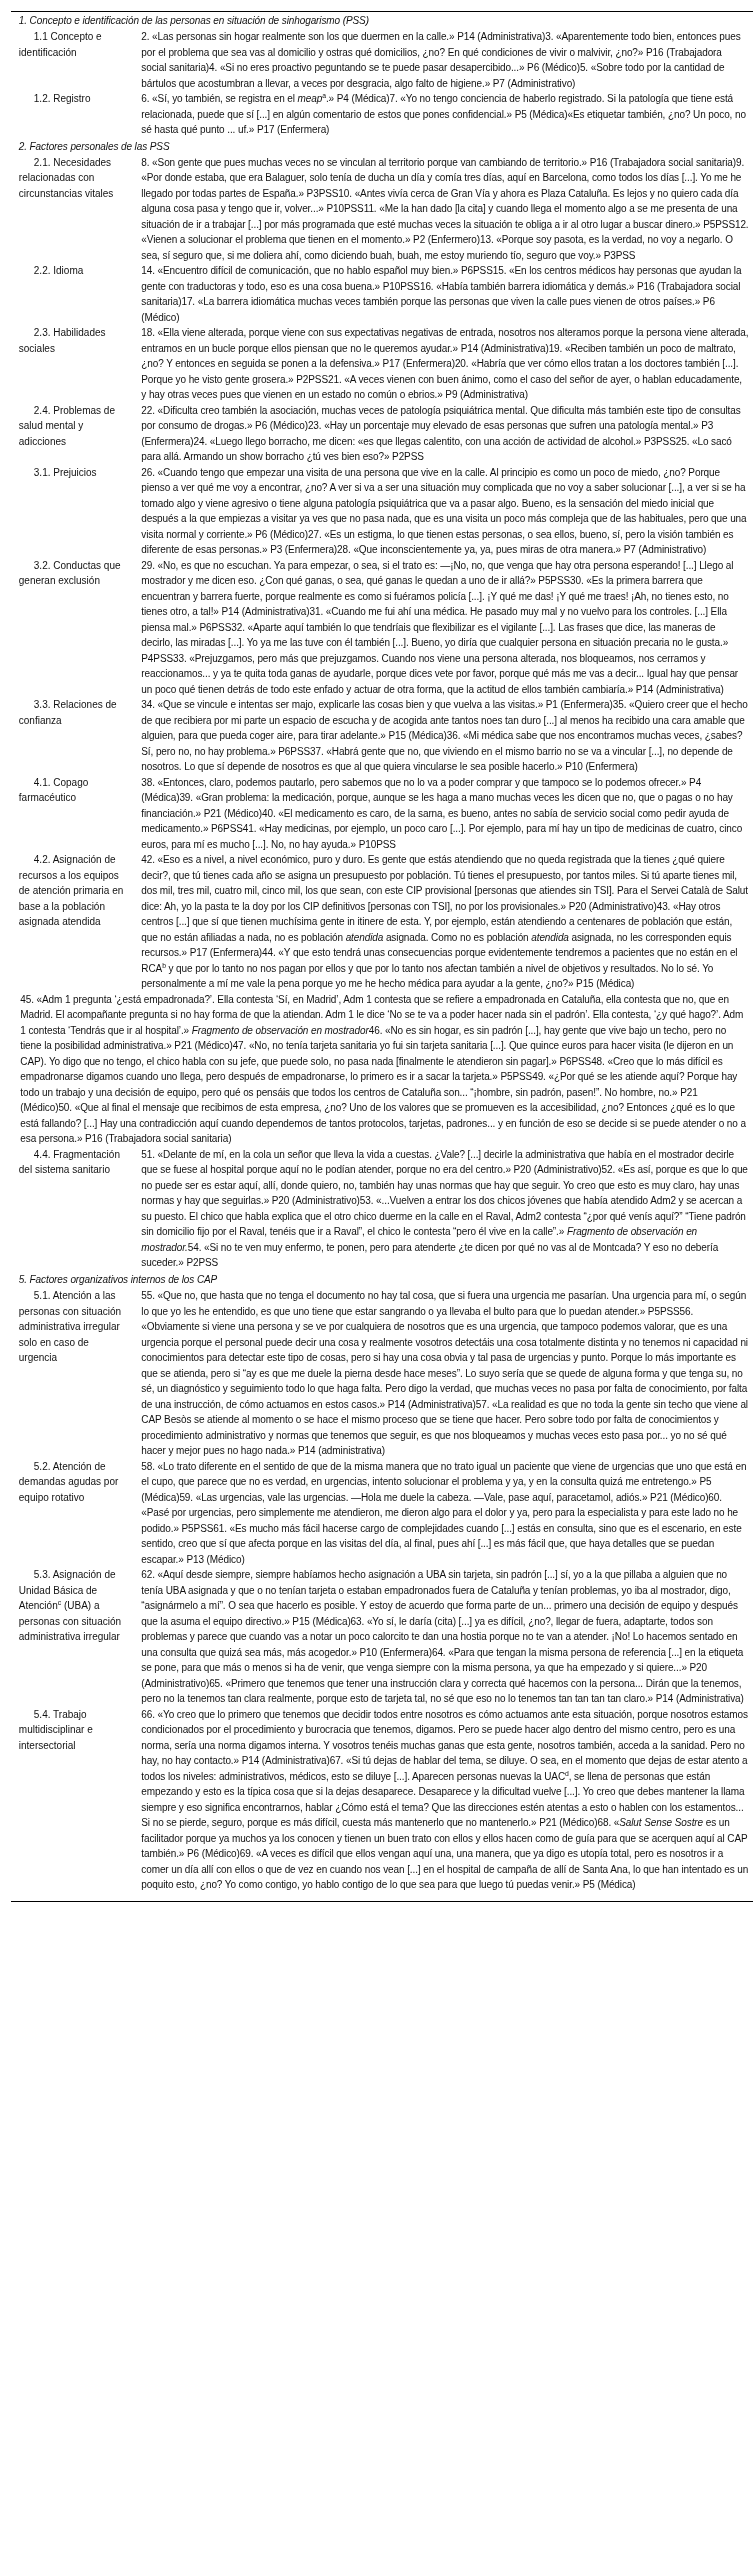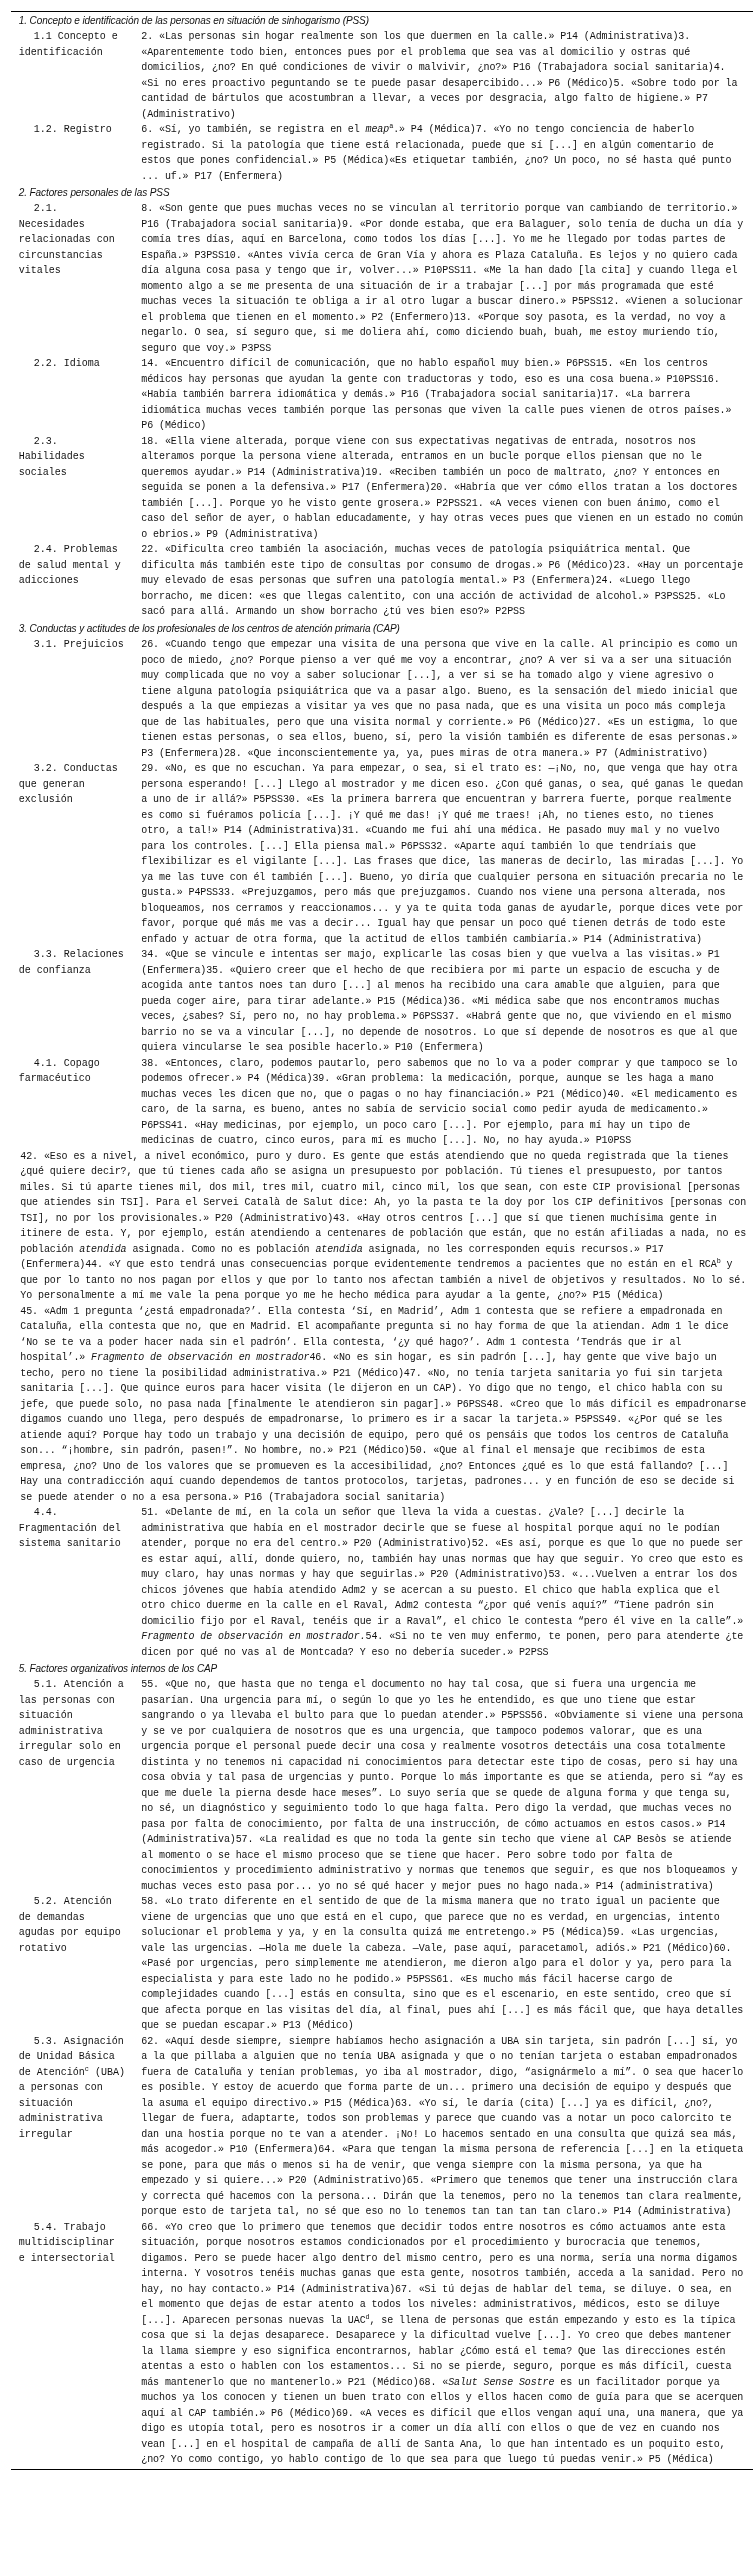--- a/index.html
+++ b/index.html
@@ -12,31 +12,30 @@
     color: #111111;
     position: relative;
   }
   .table-wrap {
     position: absolute;
     left: 11.3px;
     top: 11.3px;
     width: 742px;
     border-top: 0.8px solid #000;
     border-bottom: 0.8px solid #000;
-    padding-bottom: 1px;
+    padding-bottom: 8px;
   }
   .section-header {
     font-style: italic;
     padding: 0.8px 0 0.8px 7.5px;
     letter-spacing: -0.1px;
   }
   .row {
     display: flex;
     align-items: flex-start;
-    font-family: Liberation Mono, monospace;
   }
   .row-label {
     width: 121px;
     flex: 0 0 121px;
     padding-left: 7.5px;
     text-indent: 15px;
     box-sizing: border-box;
     padding-right: 6px;
   }
   .row-text {
@@ -73,38 +72,38 @@
         <div class="row-text">14. «Encuentro difícil de comunicación, que no hablo español muy bien.» P6PSS15. «En los centros médicos hay personas que ayudan la gente con traductoras y todo, eso es una cosa buena.» P10PSS16. «Había también barrera idiomática y demás.» P16 (Trabajadora social sanitaria)17. «La barrera idiomática muchas veces también porque las personas que viven la calle pues vienen de otros países.» P6 (Médico)</div>
       </div>
       <div class="row">
         <div class="row-label">2.3. Habilidades sociales</div>
         <div class="row-text">18. «Ella viene alterada, porque viene con sus expectativas negativas de entrada, nosotros nos alteramos porque la persona viene alterada, entramos en un bucle porque ellos piensan que no le queremos ayudar.» P14 (Administrativa)19. «Reciben también un poco de maltrato, ¿no? Y entonces en seguida se ponen a la defensiva.» P17 (Enfermera)20. «Habría que ver cómo ellos tratan a los doctores también [...]. Porque yo he visto gente grosera.» P2PSS21. «A veces vienen con buen ánimo, como el caso del señor de ayer, o hablan educadamente, y hay otras veces pues que vienen en un estado no común o ebrios.» P9 (Administrativa)</div>
       </div>
       <div class="row">
         <div class="row-label">2.4. Problemas de salud mental y adicciones</div>
         <div class="row-text">22. «Dificulta creo también la asociación, muchas veces de patología psiquiátrica mental. Que dificulta más también este tipo de consultas por consumo de drogas.» P6 (Médico)23. «Hay un porcentaje muy elevado de esas personas que sufren una patología mental.» P3 (Enfermera)24. «Luego llego borracho, me dicen: «es que llegas calentito, con una acción de actividad de alcohol.» P3PSS25. «Lo sacó para allá. Armando un show borracho ¿tú ves bien eso?» P2PSS</div>
       </div>
-      <div class="section-header">3. Conductas y actitudes de los profesionales de los centros de atención primaria (CAP)</div>
       <div class="row">
         <div class="row-label">3.1. Prejuicios</div>
         <div class="row-text">26. «Cuando tengo que empezar una visita de una persona que vive en la calle. Al principio es como un poco de miedo, ¿no? Porque pienso a ver qué me voy a encontrar, ¿no? A ver si va a ser una situación muy complicada que no voy a saber solucionar [...], a ver si se ha tomado algo y viene agresivo o tiene alguna patología psiquiátrica que va a pasar algo. Bueno, es la sensación del miedo inicial que después a la que empiezas a visitar ya ves que no pasa nada, que es una visita un poco más compleja que de las habituales, pero que una visita normal y corriente.» P6 (Médico)27. «Es un estigma, lo que tienen estas personas, o sea ellos, bueno, sí, pero la visión también es diferente de esas personas.» P3 (Enfermera)28. «Que inconscientemente ya, ya, pues miras de otra manera.» P7 (Administrativo)</div>
       </div>
       <div class="row">
         <div class="row-label">3.2. Conductas que generan exclusión</div>
         <div class="row-text">29. «No, es que no escuchan. Ya para empezar, o sea, si el trato es: —¡No, no, que venga que hay otra persona esperando! [...] Llego al mostrador y me dicen eso. ¿Con qué ganas, o sea, qué ganas le quedan a uno de ir allá?» P5PSS30. «Es la primera barrera que encuentran y barrera fuerte, porque realmente es como si fuéramos policía [...]. ¡Y qué me das! ¡Y qué me traes! ¡Ah, no tienes esto, no tienes otro, a tal!» P14 (Administrativa)31. «Cuando me fui ahí una médica. He pasado muy mal y no vuelvo para los controles. [...] Ella piensa mal.» P6PSS32. «Aparte aquí también lo que tendríais que flexibilizar es el vigilante [...]. Las frases que dice, las maneras de decirlo, las miradas [...]. Yo ya me las tuve con él también [...]. Bueno, yo diría que cualquier persona en situación precaria no le gusta.» P4PSS33. «Prejuzgamos, pero más que prejuzgamos. Cuando nos viene una persona alterada, nos bloqueamos, nos cerramos y reaccionamos... y ya te quita toda ganas de ayudarle, porque dices vete por favor, porque qué más me vas a decir... Igual hay que pensar un poco qué tienen detrás de todo este enfado y actuar de otra forma, que la actitud de ellos también cambiaría.» P14 (Administrativa)</div>
       </div>
       <div class="row">
         <div class="row-label">3.3. Relaciones de confianza</div>
         <div class="row-text">34. «Que se vincule e intentas ser majo, explicarle las cosas bien y que vuelva a las visitas.» P1 (Enfermera)35. «Quiero creer que el hecho de que recibiera por mi parte un espacio de escucha y de acogida ante tantos noes tan duro [...] al menos ha recibido una cara amable que alguien, para que pueda coger aire, para tirar adelante.» P15 (Médica)36. «Mi médica sabe que nos encontramos muchas veces, ¿sabes? Sí, pero no, no hay problema.» P6PSS37. «Habrá gente que no, que viviendo en el mismo barrio no se va a vincular [...], no depende de nosotros. Lo que sí depende de nosotros es que al que quiera vincularse le sea posible hacerlo.» P10 (Enfermera)</div>
       </div>
       <div class="row">
         <div class="row-label">4.1. Copago farmacéutico</div>
         <div class="row-text">38. «Entonces, claro, podemos pautarlo, pero sabemos que no lo va a poder comprar y que tampoco se lo podemos ofrecer.» P4 (Médica)39. «Gran problema: la medicación, porque, aunque se les haga a mano muchas veces les dicen que no, que o pagas o no hay financiación.» P21 (Médico)40. «El medicamento es caro, de la sarna, es bueno, antes no sabía de servicio social como pedir ayuda de medicamento.» P6PSS41. «Hay medicinas, por ejemplo, un poco caro [...]. Por ejemplo, para mí hay un tipo de medicinas de cuatro, cinco euros, para mí es mucho [...]. No, no hay ayuda.» P10PSS</div>
       </div>
       <div class="row">
+        <div class="row-label">4.2. Asignación de recursos a los equipos de atención primaria en base a la población asignada atendida</div>
         <div class="row-text"><span>42. «Eso es a nivel, a nivel económico, puro y duro. Es gente que estás atendiendo que no queda registrada que la tienes ¿qué quiere decir?, que tú tienes cada año se asigna un presupuesto por población. Tú tienes el presupuesto, por tantos miles. Si tú aparte tienes mil, dos mil, tres mil, cuatro mil, cinco mil, los que sean, con este CIP provisional [personas que atiendes sin TSI]. Para el Servei Català de Salut dice: Ah, yo la pasta te la doy por los CIP definitivos [personas con TSI], no por los provisionales.» P20 (Administrativo)43. «Hay otros centros [...] que sí que tienen muchísima gente in itinere de esta. Y, por ejemplo, están atendiendo a centenares de población que están, que no están afiliadas a nada, no es población </span><i>atendida</i><span> asignada. Como no es población </span><i>atendida</i><span> asignada, no les corresponden equis recursos.» P17 (Enfermera)44. «Y que esto tendrá unas consecuencias porque evidentemente tendremos a pacientes que no están en el RCA</span><sup>b</sup><span> y que por lo tanto no nos pagan por ellos y que por lo tanto nos afectan también a nivel de objetivos y resultados. No lo sé. Yo personalmente a mí me vale la pena porque yo me he hecho médica para ayudar a la gente, ¿no?» P15 (Médica)</span></div>
       </div>
       <div class="row">
         <div class="row-text"><span>45. «Adm 1 pregunta ‘¿está empadronada?’. Ella contesta ‘Sí, en Madrid’, Adm 1 contesta que se refiere a empadronada en Cataluña, ella contesta que no, que en Madrid. El acompañante pregunta si no hay forma de que la atiendan. Adm 1 le dice ‘No se te va a poder hacer nada sin el padrón’. Ella contesta, ‘¿y qué hago?’. Adm 1 contesta ‘Tendrás que ir al hospital’.» </span><i>Fragmento de observación en mostrador</i><span>46. «No es sin hogar, es sin padrón [...], hay gente que vive bajo un techo, pero no tiene la posibilidad administrativa.» P21 (Médico)47. «No, no tenía tarjeta sanitaria yo fui sin tarjeta sanitaria [...]. Que quince euros para hacer visita (le dijeron en un CAP). Yo digo que no tengo, el chico habla con su jefe, que puede solo, no pasa nada [finalmente le atendieron sin pagar].» P6PSS48. «Creo que lo más difícil es empadronarse digamos cuando uno llega, pero después de empadronarse, lo primero es ir a sacar la tarjeta.» P5PSS49. «¿Por qué se les atiende aquí? Porque hay todo un trabajo y una decisión de equipo, pero qué os pensáis que todos los centros de Cataluña son... “¡hombre, sin padrón, pasen!”. No hombre, no.» P21 (Médico)50. «Que al final el mensaje que recibimos de esta empresa, ¿no? Uno de los valores que se promueven es la accesibilidad, ¿no? Entonces ¿qué es lo que está fallando? [...] Hay una contradicción aquí cuando dependemos de tantos protocolos, tarjetas, padrones... y en función de eso se decide si se puede atender o no a esa persona.» P16 (Trabajadora social sanitaria)</span></div>
       </div>
       <div class="row">
         <div class="row-label">4.4. Fragmentación del sistema sanitario</div>
         <div class="row-text"><span>51. «Delante de mí, en la cola un señor que lleva la vida a cuestas. ¿Vale? [...] decirle la administrativa que había en el mostrador decirle que se fuese al hospital porque aquí no le podían atender, porque no era del centro.» P20 (Administrativo)52. «Es así, porque es que lo que no puede ser es estar aquí, allí, donde quiero, no, también hay unas normas que hay que seguir. Yo creo que esto es muy claro, hay unas normas y hay que seguirlas.» P20 (Administrativo)53. «...Vuelven a entrar los dos chicos jóvenes que había atendido Adm2 y se acercan a su puesto. El chico que habla explica que el otro chico duerme en la calle en el Raval, Adm2 contesta “¿por qué venís aquí?” “Tiene padrón sin domicilio fijo por el Raval, tenéis que ir a Raval”, el chico le contesta “pero él vive en la calle”.» </span><i>Fragmento de observación en mostrador.</i><span>54. «Si no te ven muy enfermo, te ponen, pero para atenderte ¿te dicen por qué no vas al de Montcada? Y eso no debería suceder.» P2PSS</span></div>
       </div>
       <div class="section-header">5. Factores organizativos internos de los CAP</div>

